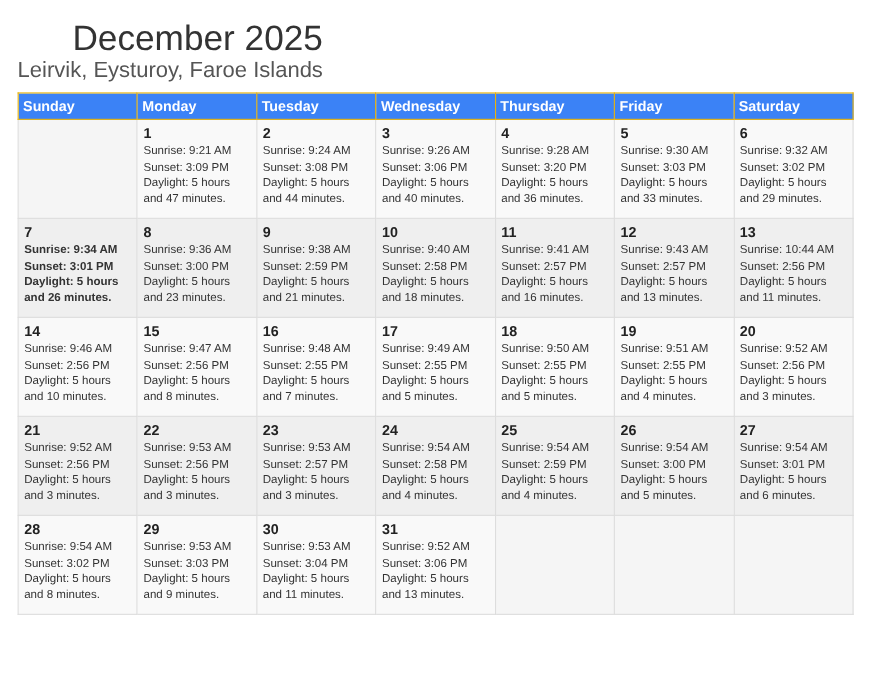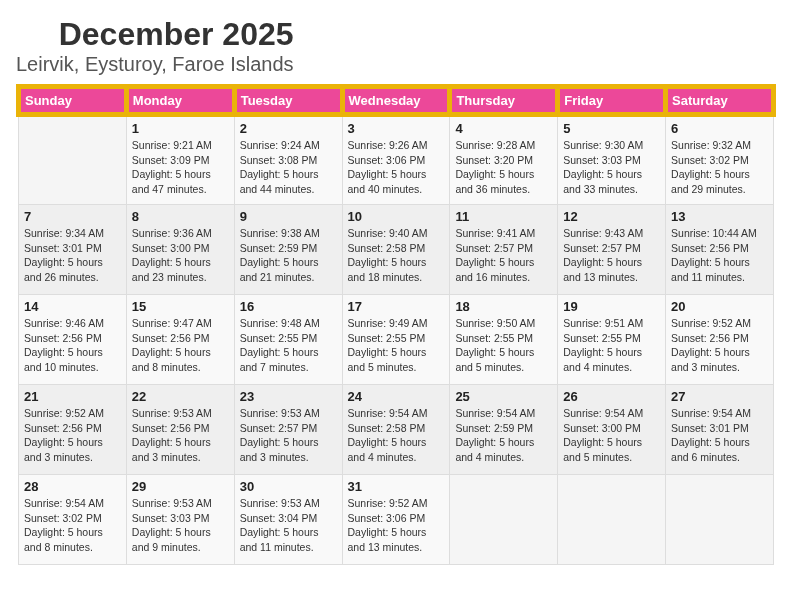--- a/index.html
+++ b/index.html
@@ -19,39 +19,39 @@
     .logo {
       display: flex;
       align-items: center;
       gap: 4px;
     }
     .title-block {
       text-align: right;
     }
     .month-title {
       font-size: 32px;
-      font-weight: bold;
+      font-weight: normal;
       color: #333;
     }
     .location {
       font-size: 20px;
       color: #555;
     }
     .calendar {
       width: 100%;
       border-collapse: collapse;
       font-size: 11px;
     }
     .calendar thead tr th {
-      background: #ec4899;
+      background: #3b82f6;
       color: #fff;
       padding: 4px 4px;
       font-size: 13px;
       font-weight: bold;
-      border: 5px solid #eab308;
+      border: 1px solid #eab308;
       text-align: left;
     }
     .calendar tbody tr td {
       border: 1px solid #ddd;
       vertical-align: top;
       padding: 4px 5px;
       width: calc(100%/7);
       min-height: 80px;
       height: 90px;
       background: #fff;
@@ -142,21 +142,21 @@
           <span class="day-number">6</span>
           <div class="day-info" style="white-space: pre-line;">Sunrise: 9:32 AM
 Sunset: 3:02 PM
 Daylight: 5 hours
 and 29 minutes.</div>
         </td>
       </tr>
       <tr>
         <td>
           <span class="day-number">7</span>
-          <div class="day-info" style="white-space: pre-line;">Sunrise: 9:34 AM
+          <div class="day-info" style="white-space: pre-line; font-weight: bold;">Sunrise: 9:34 AM
 Sunset: 3:01 PM
 Daylight: 5 hours
 and 26 minutes.</div>
         </td>
         <td>
           <span class="day-number">8</span>
           <div class="day-info" style="white-space: pre-line;">Sunrise: 9:36 AM
 Sunset: 3:00 PM
 Daylight: 5 hours
 and 23 minutes.</div>

